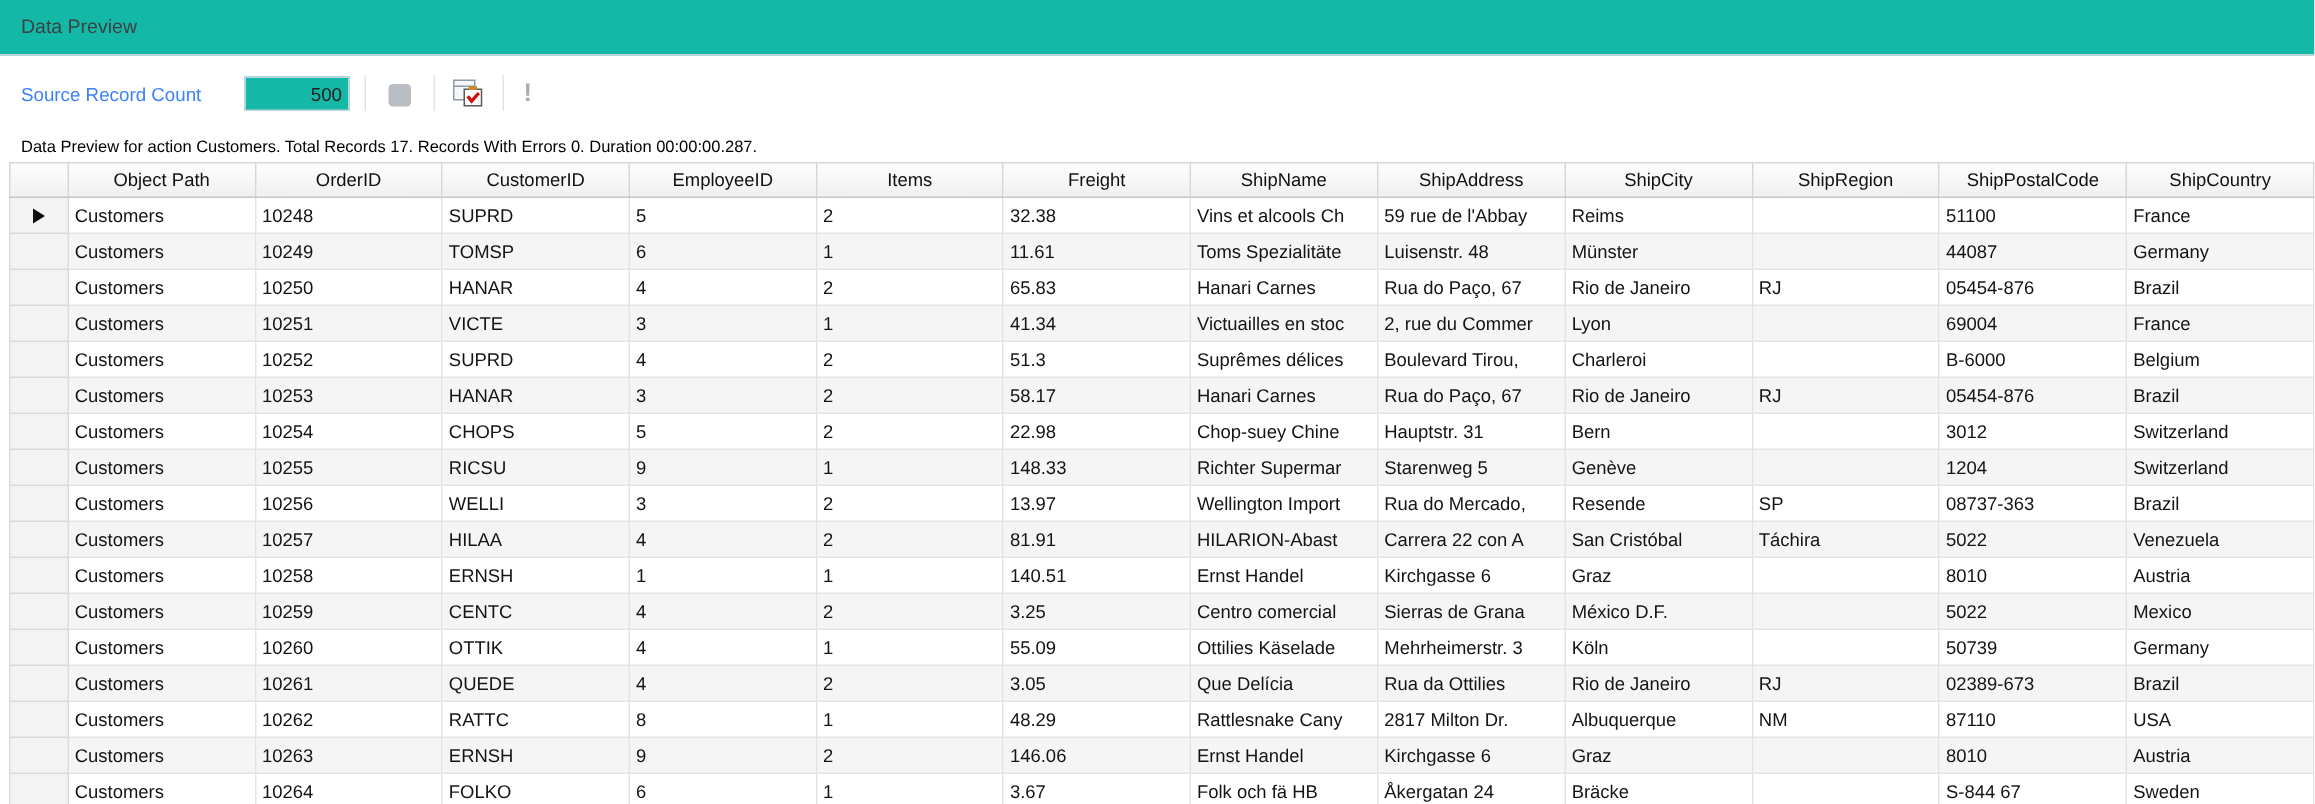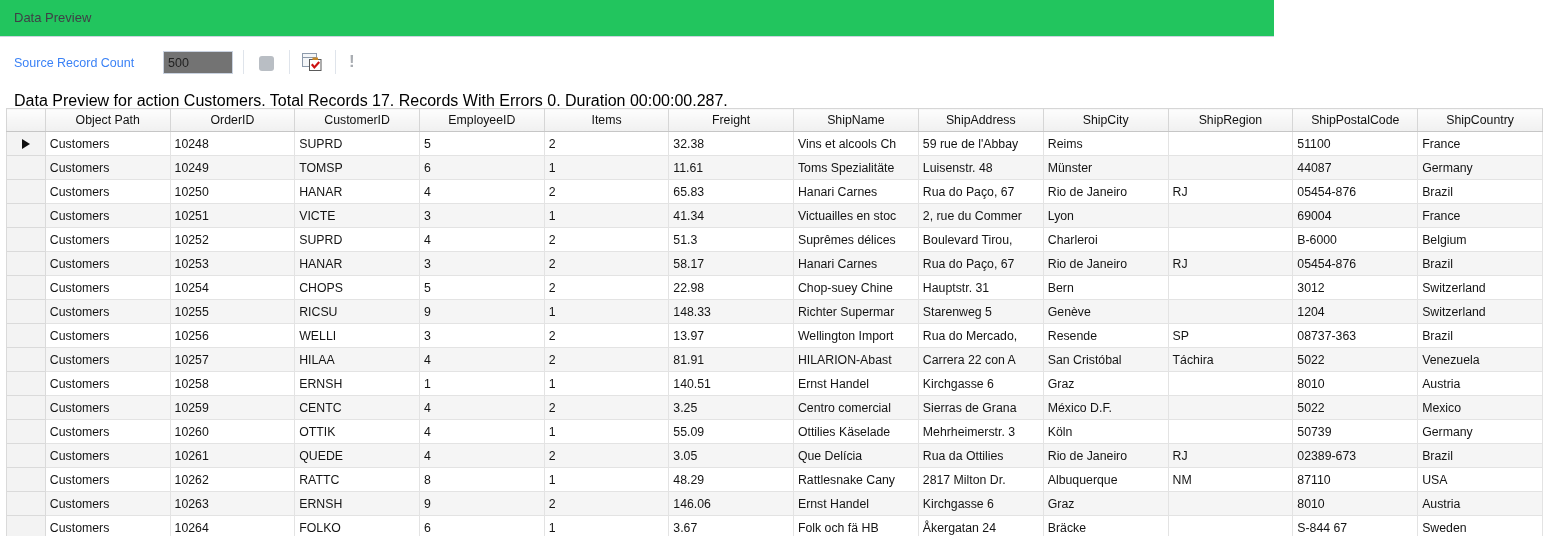--- a/index.html
+++ b/index.html
@@ -2,37 +2,37 @@
 <html><head>
 <meta charset="utf-8">
 <style>
   html,body{margin:0;padding:0}
   body{
     position:relative;width:1543px;height:536px;overflow:hidden;
     background:#ffffff;font-family:"Liberation Sans",sans-serif;color:#141414;
   }
   
   .titlebar{
-    position:absolute;left:0;top:0;width:1274px;height:37px;
-    background:#22c55e;border-bottom:1px solid #ccd4e0;box-sizing:border-box;
+    position:absolute;left:0;top:0;width:1543px;height:37px;
+    background:#14b8a6;border-bottom:1px solid #ccd4e0;box-sizing:border-box;
   }
   .titlebar .ttl{position:absolute;left:14px;top:10px;font-size:13px;color:#3f3f46}
   
   .tb-label{position:absolute;left:14px;top:56px;font-size:12.5px;color:#3b82f6}
   .count-input{
     position:absolute;left:163px;top:51px;width:60px;height:21px;
-    background:#737373;border:1px solid #c9d2e0;font-family:"Liberation Sans",sans-serif;
-    font-size:12.5px;color:#222;padding:0 4px;outline:none;
+    background:#14b8a6;border:1px solid #c9d2e0;font-family:"Liberation Sans",sans-serif;
+    font-size:12.5px;color:#222;padding:0 4px;outline:none;text-align:right;
   }
   .tsep{position:absolute;top:50px;width:1px;height:24px;background:#dfe4eb}
   .stop-sq{position:absolute;left:259px;top:56px;width:15px;height:15px;background:#b9bec4;border-radius:3px}
   .pv-icon{position:absolute;left:301px;top:51px;width:22px;height:22px}
   .excl{position:absolute;left:349px;top:52px;font-size:17px;font-weight:bold;color:#a9adb2}
   
-  .status{position:absolute;left:14px;top:92px;font-size:16px;color:#000}
+  .status{position:absolute;left:14px;top:92px;font-size:11px;color:#000}
   
   table.grid{position:absolute;left:6px;top:108px;border-collapse:collapse;table-layout:fixed}
   table.grid col.sel{width:39px}
   table.grid col.d{width:125px}
   table.grid th{
     height:22px;background:linear-gradient(#fdfdfd,#f0f0f0);
     border:1px solid #d6d6d6;border-bottom:1px solid #c6c6c6;
     font-size:12.3px;font-weight:normal;color:#111;text-align:center;
     padding:0 2px;white-space:nowrap;overflow:hidden;margin-top:14px;
   }

